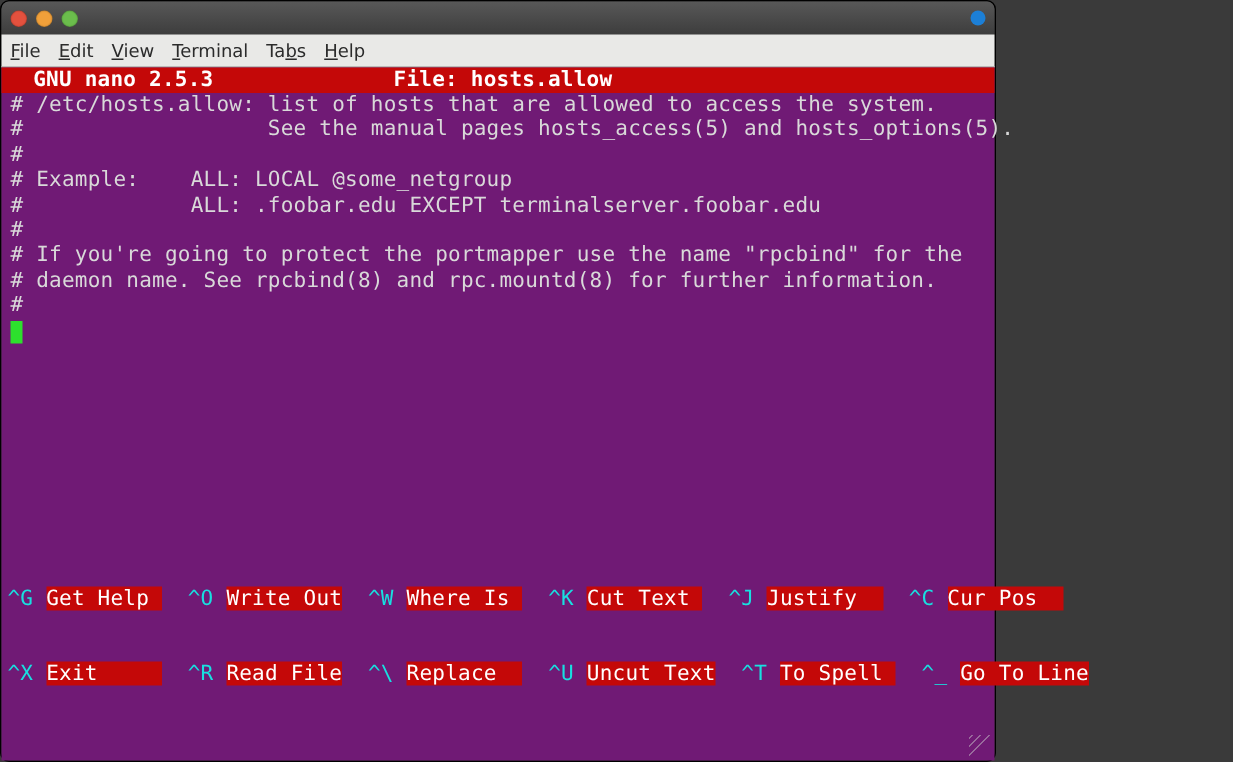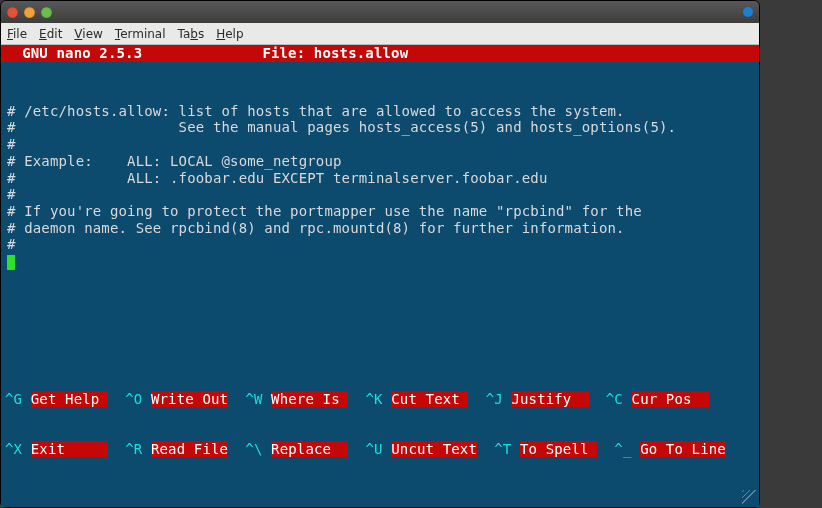--- a/index.html
+++ b/index.html
@@ -1,28 +1,28 @@
 <!DOCTYPE html>
 <html><head>
 <meta charset="utf-8">
 <style>
   * { margin: 0; padding: 0; box-sizing: border-box; }
   html, body { width: 822px; height: 508px; overflow: hidden; font-family: "DejaVu Sans Mono","Liberation Mono",monospace; background:#3a3a3a; }
-  .window { width:760px; height:508px; background:#3a3a3a; border:1px solid #000; border-radius:6px; display:flex; flex-direction:column; }
+  .window { width:664px; height:508px; background:#3a3a3a; border:1px solid #000; border-radius:6px; display:flex; flex-direction:column; }
   .titlebar { height:22px; background:linear-gradient(#585858,#3d3d3d); display:flex; align-items:center; padding:0 6px; border-top-left-radius:5px; border-top-right-radius:5px; }
   .wbtn { width:11px; height:11px; border-radius:50%; margin-right:6px; box-shadow:inset 0 0 1px rgba(0,0,0,.6); }
   .wbtn.close{background:#e3513e;} .wbtn.min{background:#f0a03a;} .wbtn.max{background:#6bbd4c;}
   .dot { margin-left:auto; width:10px; height:10px; border-radius:50%; background:#1c7fd6; }
   .menubar { height:22px; background:#e9e9e7; display:flex; align-items:center; padding:0 6px; font:12px "DejaVu Sans",Arial,sans-serif; color:#2b2b2b; gap:12px; border-bottom:1px solid #bcbcb8;}
   .menubar span { cursor:default; }
   .menubar span u { text-decoration:underline; }
-  .term { flex:1; background:#0c4a6e; color:#d9d9d9; padding:0; font-size:14px; line-height:16.7px; letter-spacing:0.15px; position:relative; }
+  .term { flex:1; background:#701a75; color:#d9d9d9; padding:0; font-size:14px; line-height:16.7px; letter-spacing:0.15px; position:relative; }
   .termInner{ padding:0 4px; }
   .headerline { background:#c40808; color:#fff; white-space:pre; padding:0 4px; font-weight:bold;}
-  .filelines { white-space:pre; padding:0 2px;margin-top:41px; }
+  .filelines { white-space:pre; padding:0 2px; }
   .cursor { display:inline-block; width:8px; height:15px; background:#2de02d; vertical-align:bottom; margin-left:2px;}
   .shortcuts { position:absolute; bottom:16px; left:0; right:0; white-space:pre; padding:0 4px;}
   .sc-row { line-height:16.7px;}
   .k { color:#18e0e0; }
   .lbl { background:#c40808; color:#fff; }
   .resizer{position:absolute;right:3px;bottom:3px;width:14px;height:14px;opacity:.45;
     background:
      linear-gradient(135deg,transparent 9px,#ccc 9px,#ccc 10px,transparent 10px),
      linear-gradient(135deg,transparent 5px,#ccc 5px,#ccc 6px,transparent 6px),
      linear-gradient(135deg,transparent 1px,#ccc 1px,#ccc 2px,transparent 2px);}

